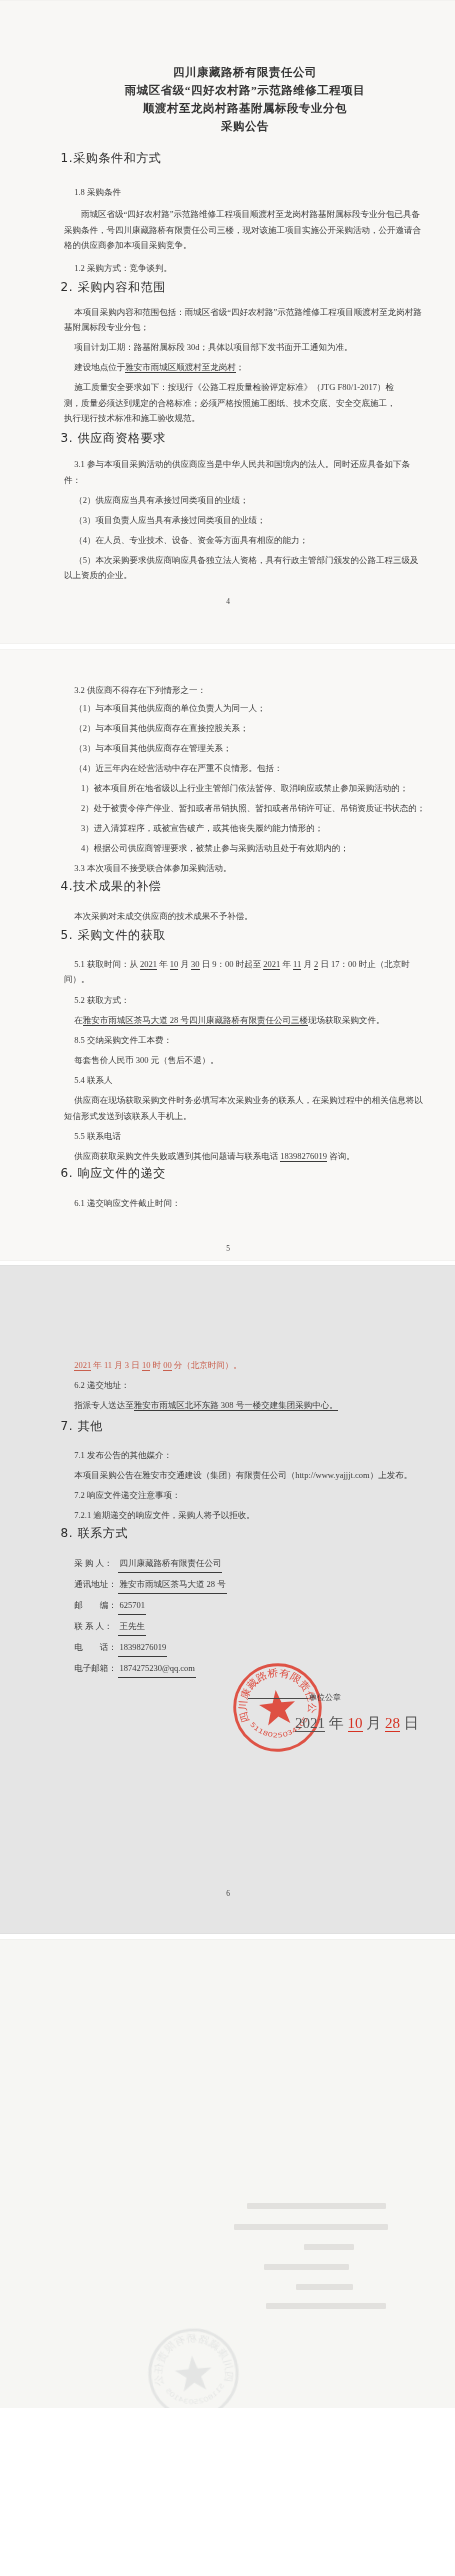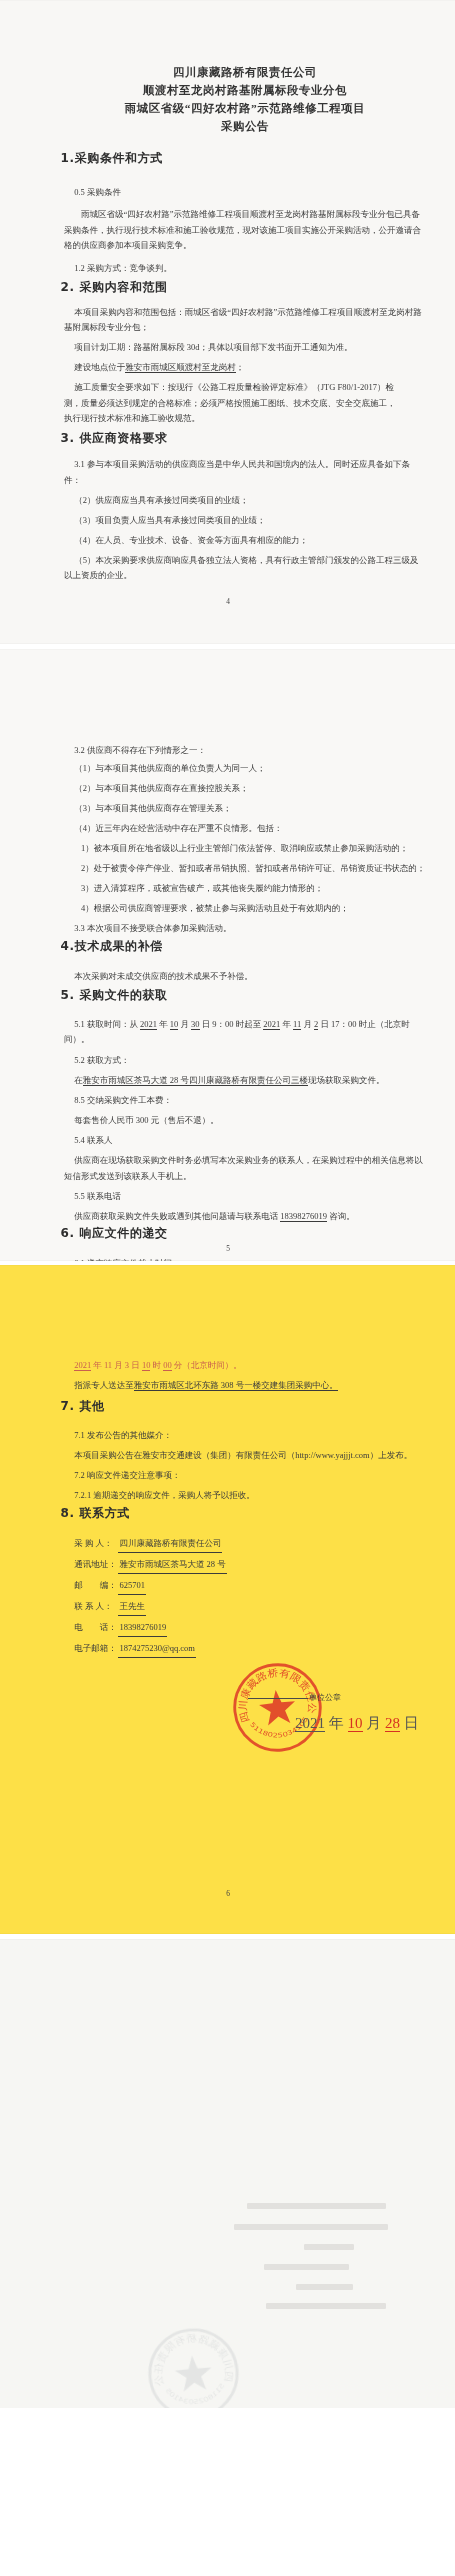--- a/index.html
+++ b/index.html
@@ -2,28 +2,28 @@
 <html style="font-size:9px"><head>
 <meta charset="utf-8">
 <style>
   html,body{margin:0;padding:0;background:#ffffff;}
   #canvas{position:relative;width:456px;height:2408px;background:#ffffff;margin:0;
           font-family:"Liberation Serif","DejaVu Serif",serif;color:#3b3b3b;}
   .page{position:relative;width:456px;overflow:hidden;
         box-shadow:inset 0 0.6px 0 rgba(0,0,0,.04), inset 0 -0.6px 0 rgba(0,0,0,.05);}
   .page1{height:644px;background:#f8f7f5;}
   .page2{height:612px;background:#f9f8f6;margin-top:4.6px;}
-  .page3{height:669px;background:#fde047;margin-top:4.6px;}
+  .page3{height:669px;background:#e5e5e5;margin-top:4.6px;}
   .page4{height:637px;background:#f6f6f3;margin-top:4.6px;}
   .content{padding:0 30px 0 64px;}
   p{margin:0;font-size:8.5px;line-height:15.4px;}
   .tblock{margin-top:63px;text-align:center;}
   .tblock p{font-size:11.4px;line-height:18px;font-weight:600;letter-spacing:0.6px;color:#343434;}
   h2.sec{margin:0 0 0 -3.4px;font-family:"DejaVu Sans","Liberation Sans",sans-serif;
-         font-weight:700;font-size:12px;line-height:19.4px;color:#2e2e2e;letter-spacing:0.6px;}
+         font-weight:400;font-size:12px;line-height:19.4px;color:#2e2e2e;letter-spacing:0.6px;}
   .ind1{text-indent:1.2em;}
   .ind2{text-indent:2em;}
   .narrow{max-width:336px;}
   .u{border-bottom:0.6px solid #3b3b3b;}
   .red{color:#c9604e;}
   .red .u, .u.red{border-bottom-color:currentColor;}
   .deadline{color:#c9604e;}
   .deadline .u{border-bottom:0.6px solid #c9604e;}
   .pagenum{position:absolute;left:0;width:100%;text-align:center;font-size:7.4px;color:#444;}
   
@@ -53,48 +53,48 @@
 </style>
 </head>
 <body>
 
 <div id="canvas">
 
   <div class="page page1">
     <div class="content">
       <div class="tblock">
         <p>四川康藏路桥有限责任公司</p>
+        <p>雨城区省级“四好农村路”示范路维修工程项目</p>
         <p>顺渡村至龙岗村路基附属标段专业分包</p>
-        <p>雨城区省级“四好农村路”示范路维修工程项目</p>
         <p>采购公告</p>
       </div>
 
       <h2 class="sec" style="margin-top:13.7px">1.采购条件和方式</h2>
-      <p class="ind1" style="margin-top:17px">0.5 采购条件</p>
-      <p class="ind2" style="margin-top:6.8px">雨城区省级“四好农村路”示范路维修工程项目顺渡村至龙岗村路基附属标段专业分包已具备采购条件，执行现行技术标准和施工验收规范，现对该施工项目实施公开采购活动，公开邀请合格的供应商参加本项目采购竞争。</p>
+      <p class="ind1" style="margin-top:17px">1.8 采购条件</p>
+      <p class="ind2" style="margin-top:6.8px">雨城区省级“四好农村路”示范路维修工程项目顺渡村至龙岗村路基附属标段专业分包已具备采购条件，号四川康藏路桥有限责任公司三楼，现对该施工项目实施公开采购活动，公开邀请合格的供应商参加本项目采购竞争。</p>
       <p class="ind1" style="margin-top:7.4px">1.2 采购方式：竞争谈判。</p>
 
       <h2 class="sec" style="margin-top:1.7px">2. 采购内容和范围</h2>
       <p class="ind1" style="margin-top:7.4px">本项目采购内容和范围包括：雨城区省级“四好农村路”示范路维修工程项目顺渡村至龙岗村路基附属标段专业分包；</p>
       <p class="ind1" style="margin-top:4.6px">项目计划工期：路基附属标段 30d；具体以项目部下发书面开工通知为准。</p>
       <p class="ind1" style="margin-top:4.6px"><span>建设地点位于</span><span class="u">雅安市雨城区顺渡村至龙岗村</span><span>；</span></p>
       <p class="ind1 narrow" style="margin-top:4.6px">施工质量安全要求如下：按现行《公路工程质量检验评定标准》（JTG F80/1-2017）检测，质量必须达到规定的合格标准；必须严格按照施工图纸、技术交底、安全交底施工，执行现行技术标准和施工验收规范。</p>
 
       <h2 class="sec" style="margin-top:2.8px">3. 供应商资格要求</h2>
       <p class="ind1" style="margin-top:8.5px">3.1 参与本项目采购活动的供应商应当是中华人民共和国境内的法人。同时还应具备如下条件：</p>
       <p class="ind1" style="margin-top:4.6px">（2）供应商应当具有承接过同类项目的业绩；</p>
       <p class="ind1" style="margin-top:4.6px">（3）项目负责人应当具有承接过同类项目的业绩；</p>
       <p class="ind1" style="margin-top:4.6px">（4）在人员、专业技术、设备、资金等方面具有相应的能力；</p>
       <p class="ind1" style="margin-top:4.6px">（5）本次采购要求供应商响应具备独立法人资格，具有行政主管部门颁发的公路工程三级及以上资质的企业。</p>
     </div>
     <div class="pagenum" style="top:597px">4</div>
   </div>
 
   <div class="page page2">
-    <div class="content" style="padding-top:94px">
+    <div class="content" style="padding-top:34px">
       <p class="ind1">3.2 供应商不得存在下列情形之一：</p>
       <p class="ind1" style="margin-top:3.4px">（1）与本项目其他供应商的单位负责人为同一人；</p>
       <p class="ind1" style="margin-top:4.6px">（2）与本项目其他供应商存在直接控股关系；</p>
       <p class="ind1" style="margin-top:4.6px">（3）与本项目其他供应商存在管理关系；</p>
       <p class="ind1" style="margin-top:4.6px">（4）近三年内在经营活动中存在严重不良情形。包括：</p>
       <p class="ind2" style="margin-top:4.6px">1）被本项目所在地省级以上行业主管部门依法暂停、取消响应或禁止参加采购活动的；</p>
       <p class="ind2" style="margin-top:4.6px">2）处于被责令停产停业、暂扣或者吊销执照、暂扣或者吊销许可证、吊销资质证书状态的；</p>
       <p class="ind2" style="margin-top:4.6px">3）进入清算程序，或被宣告破产，或其他丧失履约能力情形的；</p>
       <p class="ind2" style="margin-top:4.6px">4）根据公司供应商管理要求，被禁止参与采购活动且处于有效期内的；</p>
       <p class="ind1" style="margin-top:4.6px">3.3 本次项目不接受联合体参加采购活动。</p>
@@ -115,20 +115,21 @@
 
       <h2 class="sec">6. 响应文件的递交</h2>
       <p class="ind1" style="margin-top:12.5px">6.1 递交响应文件截止时间：</p>
     </div>
     <div class="pagenum" style="top:595px">5</div>
   </div>
 
   <div class="page page3">
     <div class="content" style="padding-top:93px">
       <p class="ind1 deadline"><span class="u">2021</span><span> 年 11 月 3 日 </span><span class="u">10</span><span> 时 </span><span class="u">00</span><span> 分（北京时间）。</span></p>
+      <p class="ind1" style="margin-top:4.6px">6.2 递交地址：</p>
       <p class="ind1" style="margin-top:4.6px"><span>指派专人送达至</span><span class="u">雅安市雨城区北环东路 308 号一楼交建集团采购中心。</span></p>
 
       <h2 class="sec" style="margin-top:3.4px">7. 其他</h2>
       <p class="ind1" style="margin-top:11.4px">7.1 发布公告的其他媒介：</p>
       <p class="ind1" style="margin-top:4.6px">本项目采购公告在雅安市交通建设（集团）有限责任公司（http://www.yajjjt.com）上发布。</p>
       <p class="ind1" style="margin-top:4.6px">7.2 响应文件递交注意事项：</p>
       <p class="ind1" style="margin-top:4.6px">7.2.1 逾期递交的响应文件，采购人将予以拒收。</p>
 
       <h2 class="sec" style="margin-top:1.1px">8. 联系方式</h2>
       <p class="crow" style="margin-top:12.5px"><span class="cl">采 购 人：</span><span class="cv">四川康藏路桥有限责任公司</span></p>

